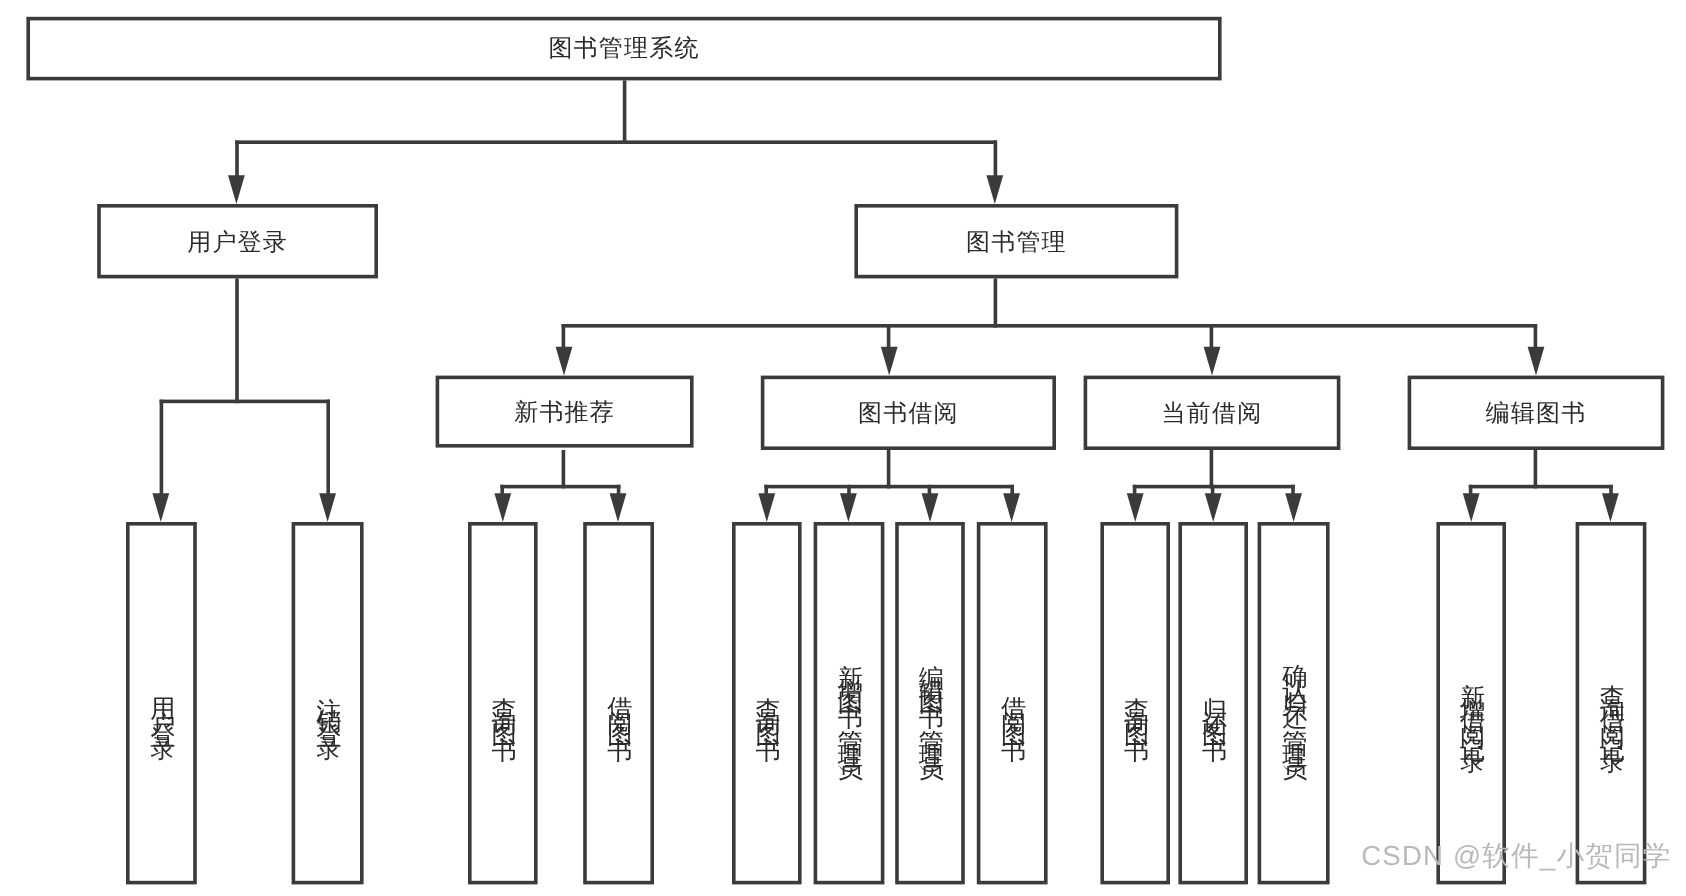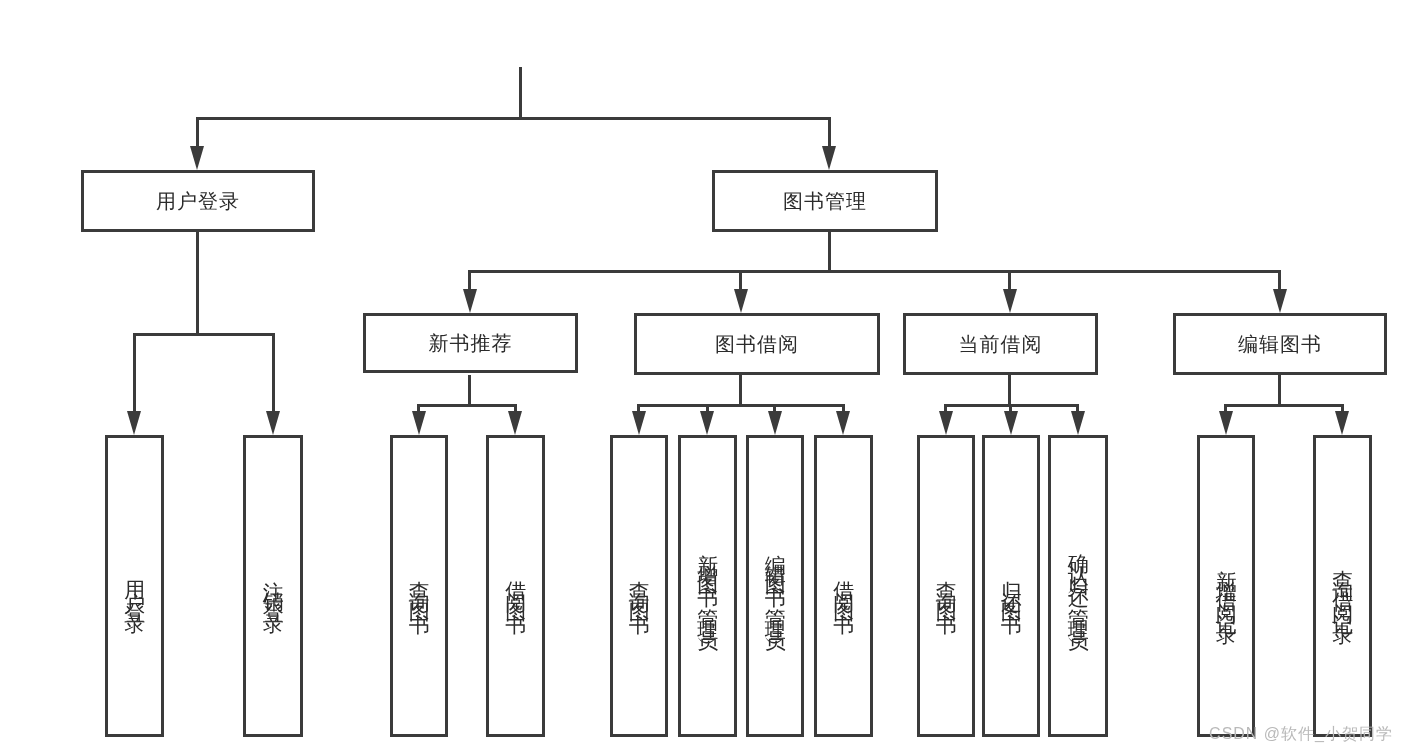--- a/index.html
+++ b/index.html
@@ -7,35 +7,36 @@
          font-family:"Liberation Sans","DejaVu Sans",sans-serif;}
   .box{position:absolute;box-sizing:border-box;border:3px solid #3b3b3b;background:#ffffff;
        display:flex;align-items:center;justify-content:center;
        font-size:20px;color:#2b2b2b;letter-spacing:1px;}
   .vbox{writing-mode:vertical-rl;font-size:21px;letter-spacing:11px;line-height:1.25;}
   .hline{position:absolute;height:3px;background:#3b3b3b;}
   .vline{position:absolute;width:3px;background:#3b3b3b;}
   .arrow{position:absolute;width:0;height:0;
          border-left:7px solid transparent;border-right:7px solid transparent;
          border-top:24px solid #3b3b3b;}
-  .watermark{position:absolute;right:12px;bottom:2px;font-size:16px;color:#b9b9b9;
+  .watermark{position:absolute;right:12px;bottom:18px;font-size:23px;color:#b9b9b9;
              z-index:5;letter-spacing:1px;}
 </style>
 </head>
 <body>
 
 <div id="stage">
 
+  <div class="box" style="left:22px;top:14px;width:996px;height:53px">图书管理系统</div>
 
   <div class="box" style="left:81px;top:170px;width:234px;height:62px">用户登录</div>
-  <div class="box" style="left:712px;top:170px;width:226px;height:62px">图书管理</div>
+  <div class="box" style="left:712px;top:170px;width:270px;height:62px">图书管理</div>
 
   <div class="box" style="left:363px;top:313px;width:215px;height:60px">新书推荐</div>
   <div class="box" style="left:634px;top:313px;width:246px;height:62px">图书借阅</div>
-  <div class="box" style="left:903px;top:313px;width:195px;height:62px">当前借阅</div>
+  <div class="box" style="left:903px;top:313px;width:214px;height:62px">当前借阅</div>
   <div class="box" style="left:1173px;top:313px;width:214px;height:62px">编辑图书</div>
 
   <div class="box vbox" style="left:105px;top:435px;width:59px;height:302px">用户登录</div>
   <div class="box vbox" style="left:243px;top:435px;width:60px;height:302px">注销登录</div>
 
   <div class="box vbox" style="left:390px;top:435px;width:58px;height:302px">查询图书</div>
   <div class="box vbox" style="left:486px;top:435px;width:59px;height:302px">借阅图书</div>
 
   <div class="box vbox" style="left:610px;top:435px;width:58px;height:302px">查询图书</div>
   <div class="box vbox" style="left:678px;top:435px;width:59px;height:302px">新增图书（管理员）</div>

